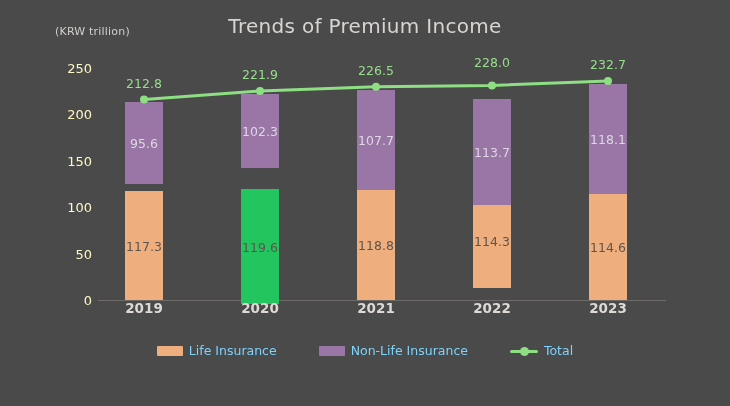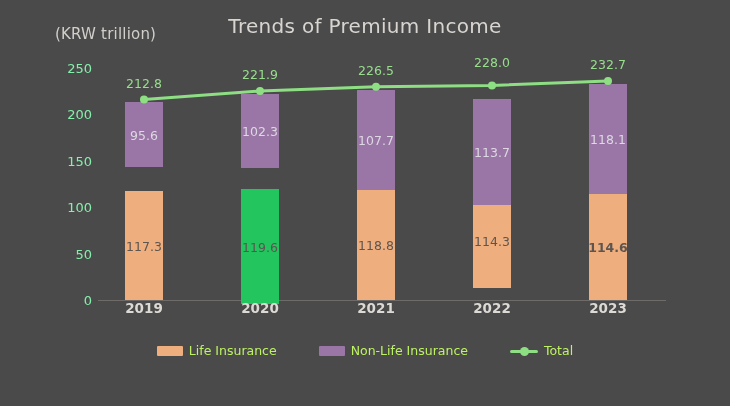--- a/index.html
+++ b/index.html
@@ -17,21 +17,21 @@
   #chart-root {
     position: absolute;
     left: 0; top: 0;
     width: 730px;
     height: 406px;
   }
   .unit-label {
     position: absolute;
     left: 55px;
     top: 25px;
-    font-size: 15px;
+    font-size: 11px;
     color: #d2cfcb;
     letter-spacing: 0.2px;
     white-space: nowrap;
   }
   .chart-title {
     position: absolute;
     left: 0;
     top: 14px;
     width: 730px;
     text-align: center;
@@ -45,21 +45,21 @@
     top: 0;
     width: 730px;
     height: 406px;
   }
   .ytick {
     position: absolute;
     left: 30px;
     width: 62px;
     text-align: right;
     font-size: 13px;
-    color: #86efac;
+    color: #fef9c3;
     transform: translateY(-50%);
     white-space: nowrap;
   }
   .axis-line {
     position: absolute;
     left: 98px;
     top: 300px;
     width: 568px;
     height: 1px;
     background: #6e6b68;
@@ -159,21 +159,21 @@
     position: absolute;
     left: 10px;
     top: 1px;
     width: 9px;
     height: 9px;
     border-radius: 50%;
     background: #8ede84;
   }
   .legend-text {
     font-size: 12.5px;
-    color: #bef264;
+    color: #7dd3fc;
     white-space: nowrap;
   }
 </style>
 </head>
 <body>
 
 <div id="chart-root">
 
   <div class="unit-label">(KRW trillion)</div>
   <div class="chart-title">Trends of Premium Income</div>
@@ -186,21 +186,21 @@
         <div class="ytick" style="top: 207.2px;">100</div>
         <div class="ytick" style="top: 253.6px;">50</div>
         <div class="ytick" style="top: 300px;">0</div>
       </div>
     <div class="axis-line"></div>
     <div id="bars">
         <div class="bar-group" style="left: 125px; top: 0px; width: 38px; height: 300px;">
           <div class="bar-seg seg-life" style="top: 191.146px; height: 108.854px; background: rgb(239, 174, 125);">
             <span class="seg-label">117.3</span>
           </div>
-          <div class="bar-seg seg-nonlife" style="top: 102.429px; height: 65px; background: rgb(154, 118, 166);">
+          <div class="bar-seg seg-nonlife" style="top: 102.429px; height: 82px; background: rgb(154, 118, 166);">
             <span class="seg-label">95.6</span>
           </div>
         </div>
         <div class="bar-group" style="left: 241px; top: 0px; width: 38px; height: 300px;">
           <div class="bar-seg seg-life" style="top: 189.011px; height: 115px; background: #22c55e;">
             <span class="seg-label">119.6</span>
           </div>
           <div class="bar-seg seg-nonlife" style="top: 94.0768px; height: 74px; background: rgb(154, 118, 166);">
             <span class="seg-label">102.3</span>
           </div>
@@ -215,21 +215,21 @@
         </div>
         <div class="bar-group" style="left: 473px; top: 0px; width: 38px; height: 300px;">
           <div class="bar-seg seg-life" style="top: 193.93px; height: 94px; background: rgb(239, 174, 125);">
             <span class="seg-label">114.3</span>
           </div>
           <div class="bar-seg seg-nonlife" style="top: 99px; height: 105.514px; background: rgb(154, 118, 166);">
             <span class="seg-label">113.7</span>
           </div>
         </div>
         <div class="bar-group" style="left: 589px; top: 0px; width: 38px; height: 300px;">
-          <div class="bar-seg seg-life" style="top: 193.651px; height: 106.349px; background: rgb(239, 174, 125); font-weight: bold;">
+          <div class="bar-seg seg-life" style="top: 193.651px; height: 106.349px; background: rgb(239, 174, 125);">
             <span class="seg-label">114.6</span>
           </div>
           <div class="bar-seg seg-nonlife" style="top: 84.0544px; height: 109.597px; background: rgb(154, 118, 166);">
             <span class="seg-label">118.1</span>
           </div>
         </div>
       </div>
     <svg class="line-layer">
       <polyline id="total-line" fill="none" stroke="#8ede84" stroke-width="3" stroke-linejoin="round" stroke-linecap="round" points="144,99.52159999999998 260,91.07679999999999 376,86.80799999999999 492,85.416 608,81.05439999999999"></polyline>
       <g id="total-markers">

